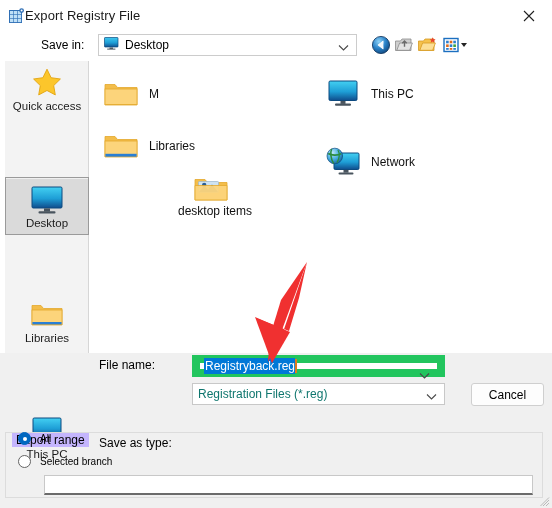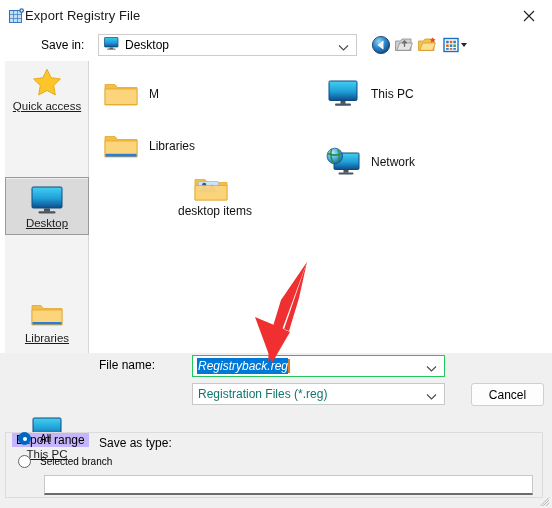--- a/index.html
+++ b/index.html
@@ -137,21 +137,20 @@
     display: flex;
     align-items: center;
     justify-content: center;
   }
   .place .lbl {
     font-size: 11.5px;
     color: #1b1b1b;
     text-align: center;
     line-height: 13px;
     margin-top: 1px;
-    text-decoration: underline;
   }
 
   #file-list {
     position: absolute;
     left: 93px; top: 0;
     width: 454px; height: 292px;
     background: #ffffff;
     box-sizing: border-box;
   }
   .file-item {
@@ -192,22 +191,21 @@
   .combo .val {
     margin-left: 5px;
     font-size: 12px;
     color: #0f766e;
   }
   .combo .chev {
     position: absolute;
     right: 7px; top: 6px;
   }
   #filename-combo {
-    border: 1px solid #22c55e;
-    font-style: italic;
+    border: 8px solid #22c55e;
   }
   #filename-value {
     background: #0078d7;
     color: #ffffff;
     padding: 1px 0 1px 1px;
     margin-left: 4px;
     position: relative;
   }
   #filename-caret {
     display: inline-block;

